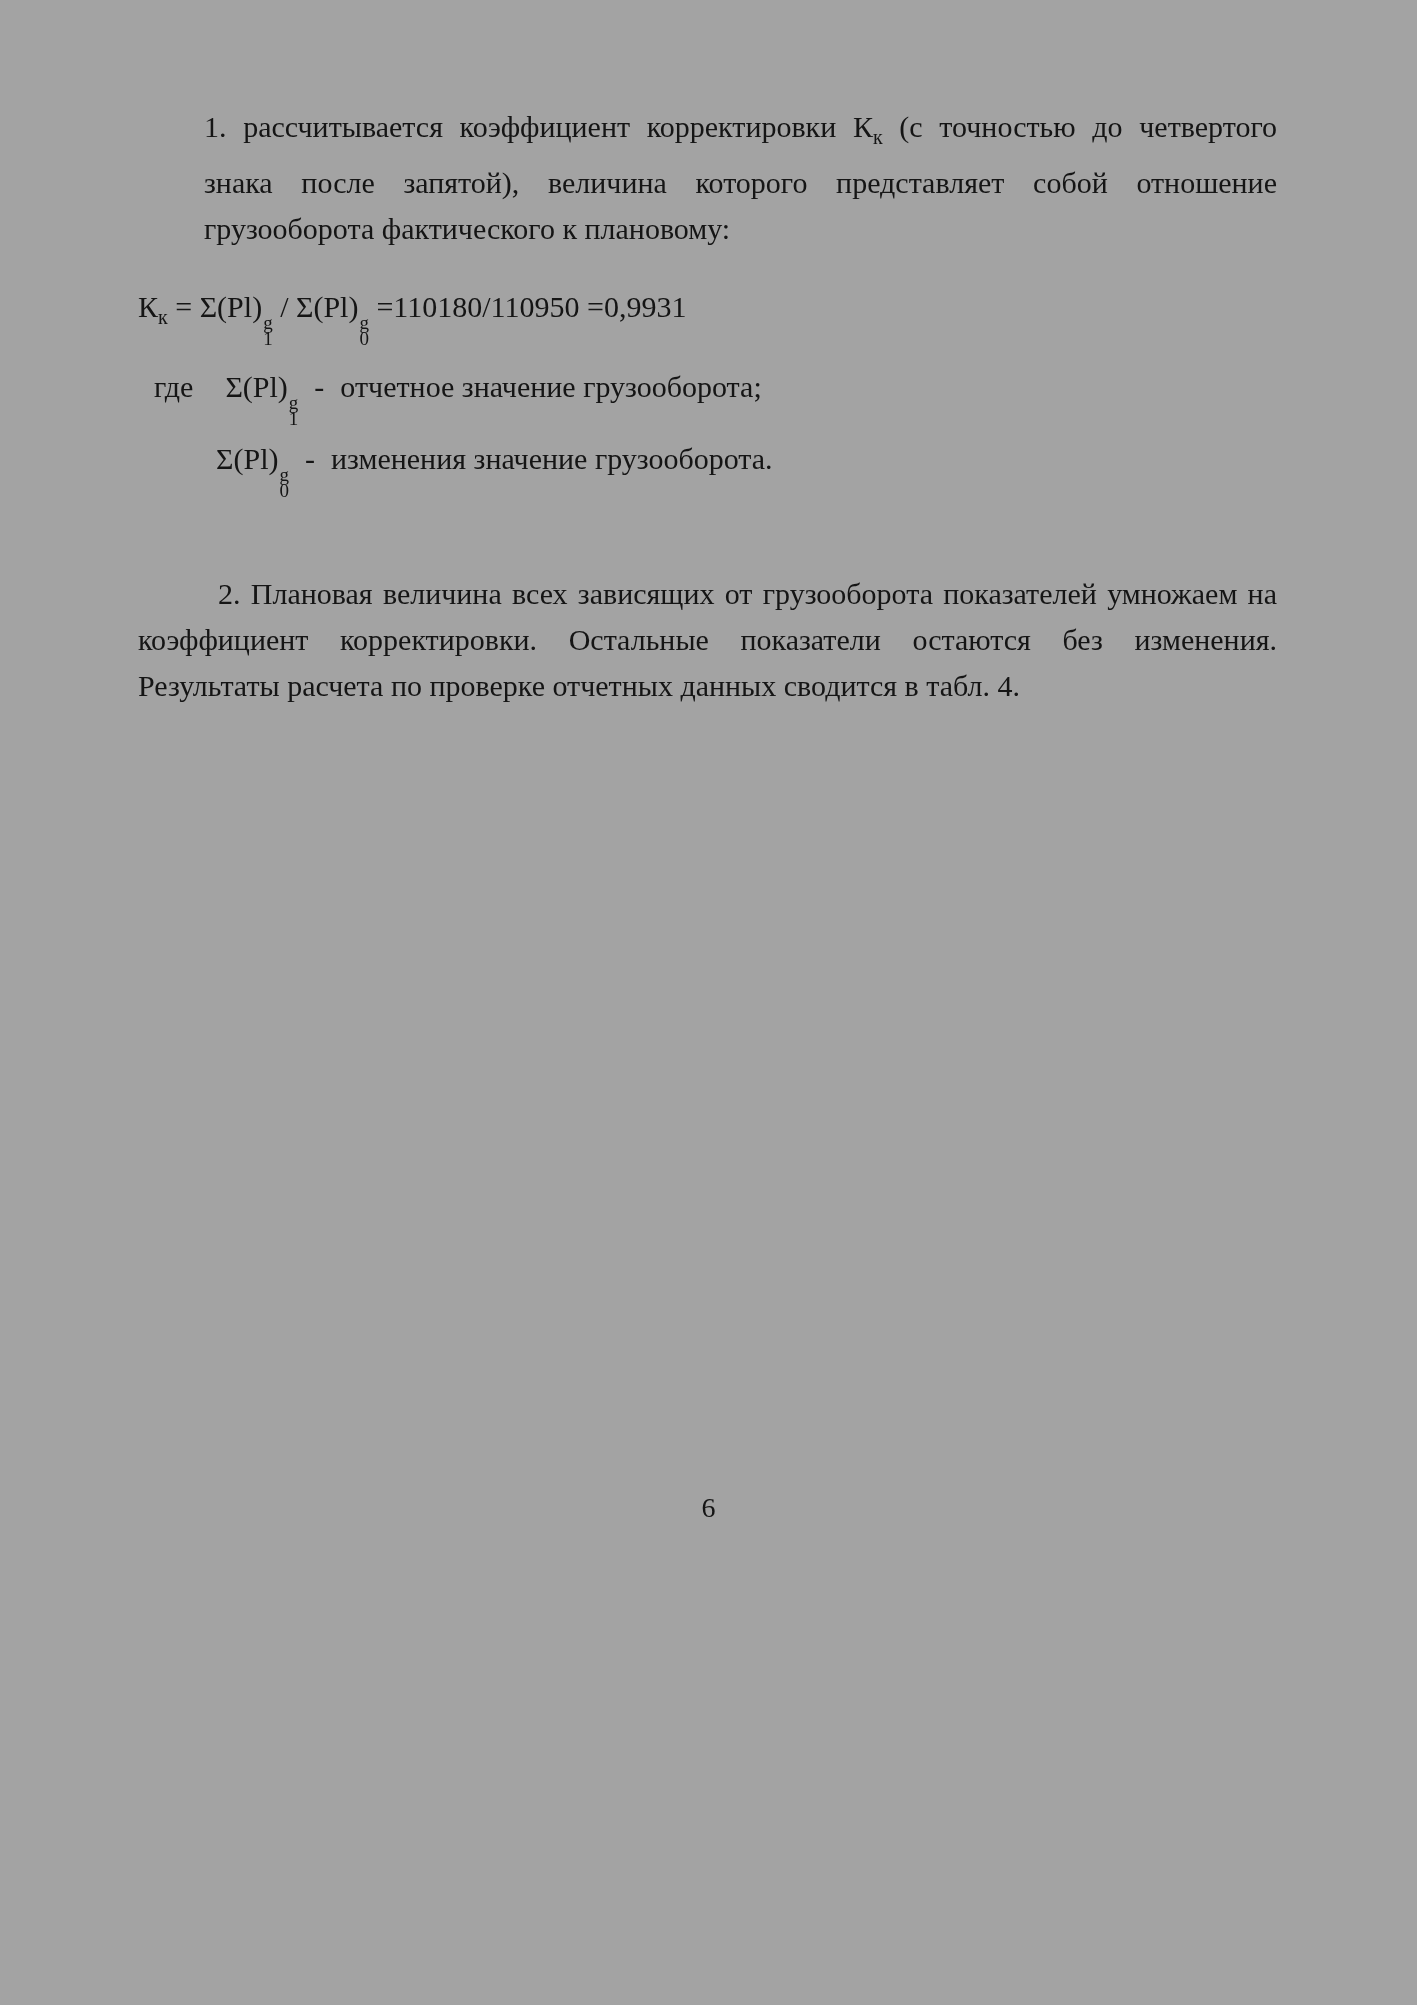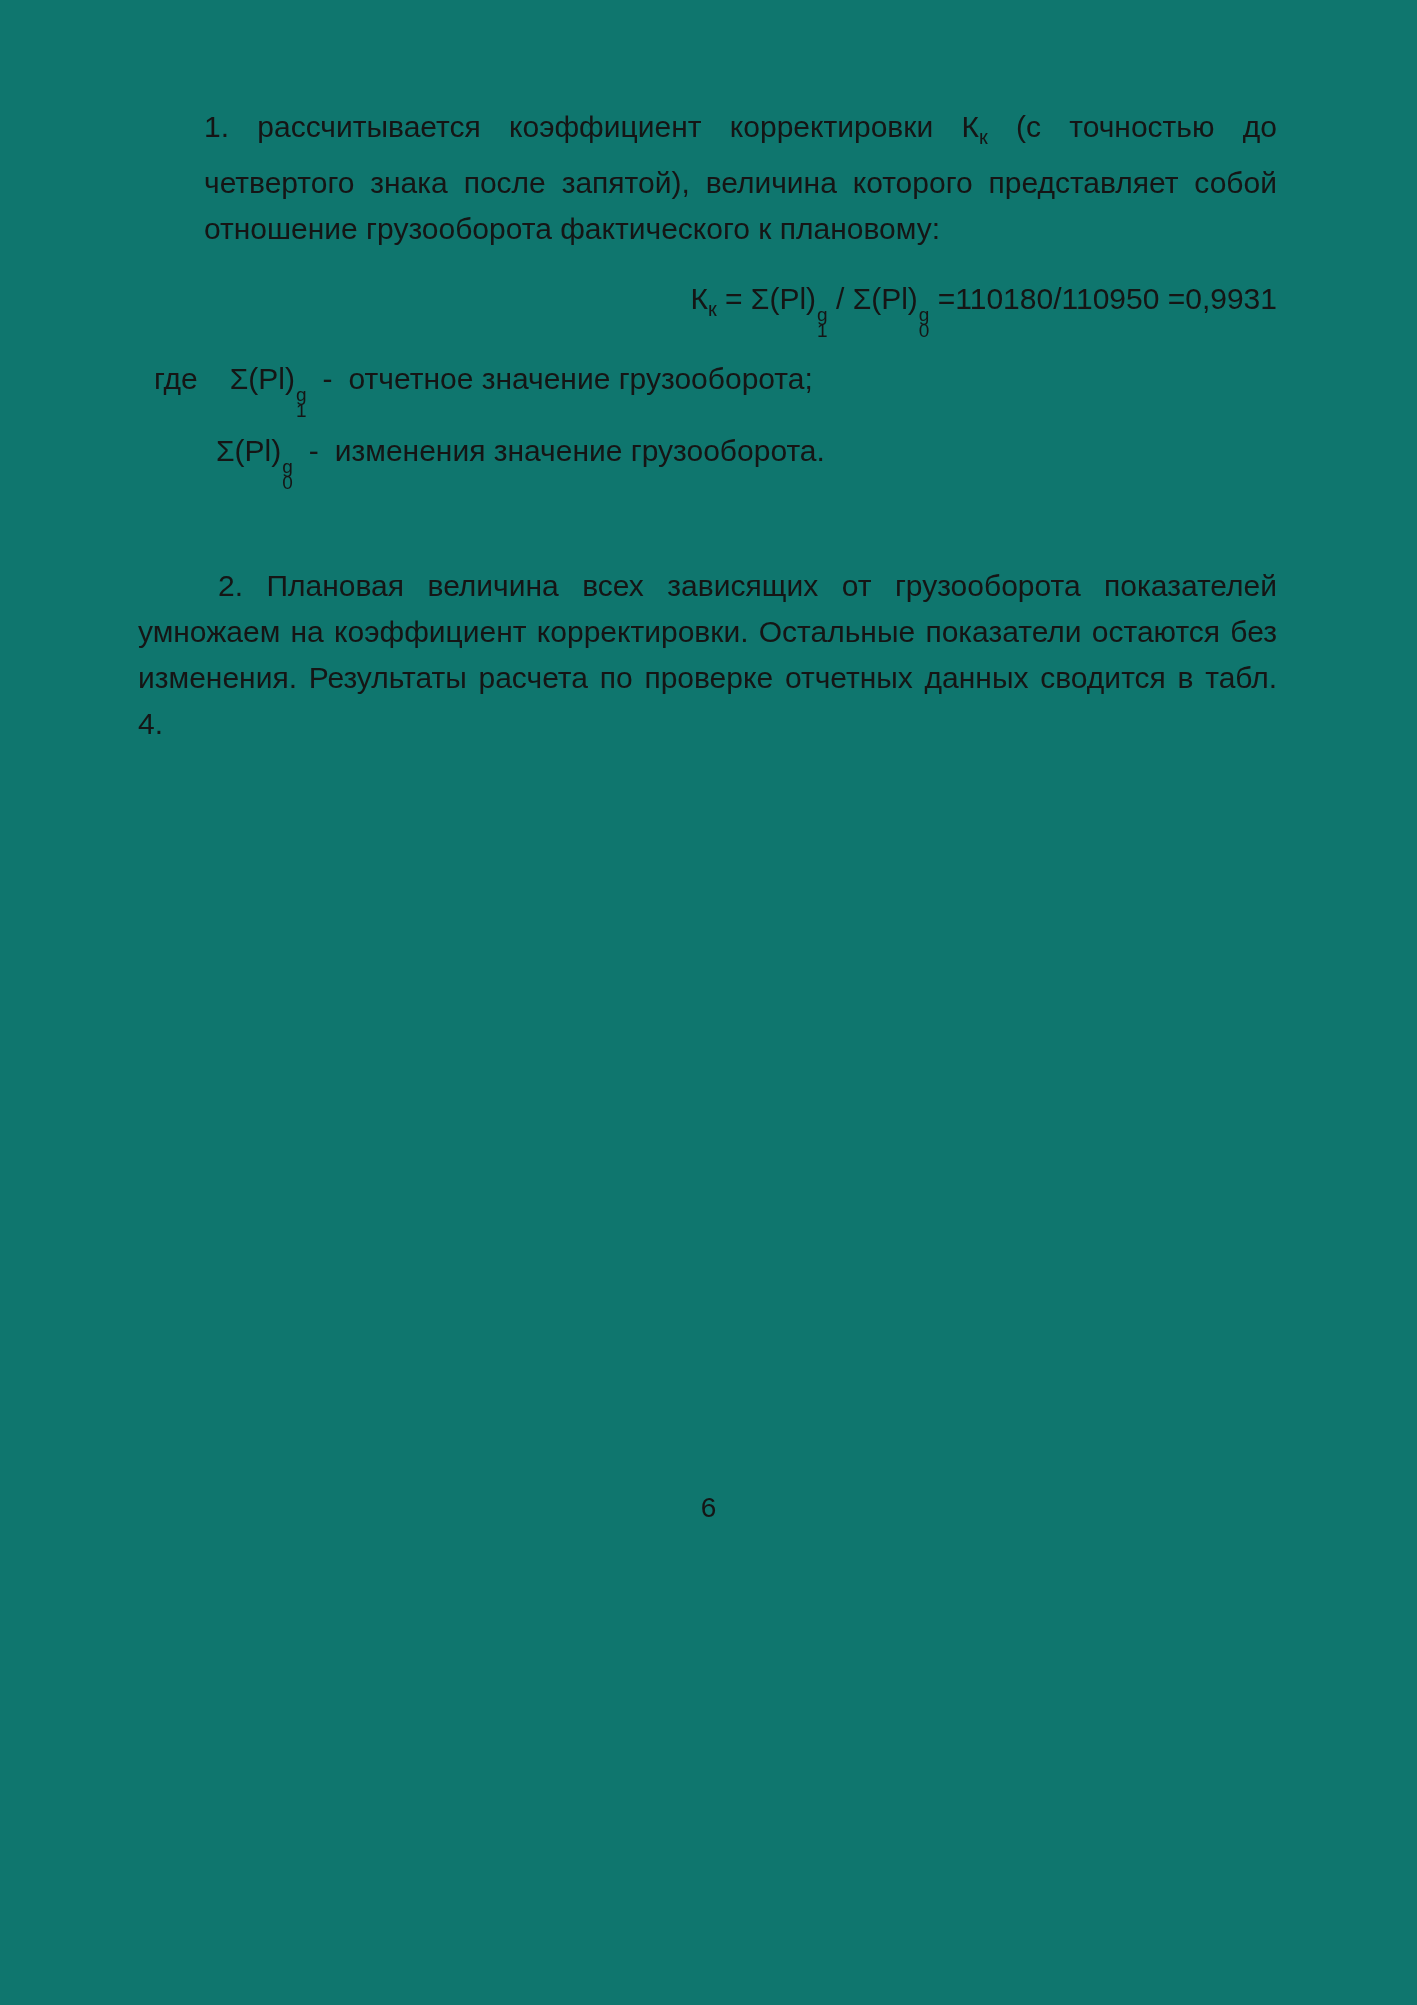--- a/index.html
+++ b/index.html
@@ -5,41 +5,41 @@
   html, body {
     margin: 0;
     padding: 0;
     background: #e8e8e8;
   }
   .page {
     position: relative;
     width: 1417px;
     height: 2005px;
     margin: 0 auto;
-    background: #0f766e;
-    font-family: Liberation Sans, sans-serif;
+    background: #a3a3a3;
+    font-family: Liberation Serif, serif;
     color: #151515;
     font-size: 30px;
     overflow: hidden;
   }
   .content {
     position: absolute;
     left: 138px;
     top: 104px;
     width: 1139px;
   }
   .para-numbered-1 {
     margin-left: 66px;
     width: 1073px;
     text-align: justify;
     line-height: 46px;
   }
   .formula-line {
-    margin-top: 22px;
-    text-align: right;
+    margin-top: 30px;
+    text-align: left;
     line-height: 50px;
     white-space: nowrap;
   }
   .where-line { line-height: 48px; }
   .where-line-1 { margin-top: 16px; }
   .where-line-2 { margin-top: 8px; margin-left: 78px; }
   .lead-word { display: inline-block; margin-right: 32px; margin-left: 16px; }
   .dash-sep { display: inline-block; margin: 0 16px; }
   .para-numbered-2 {
     margin-top: 72px;

